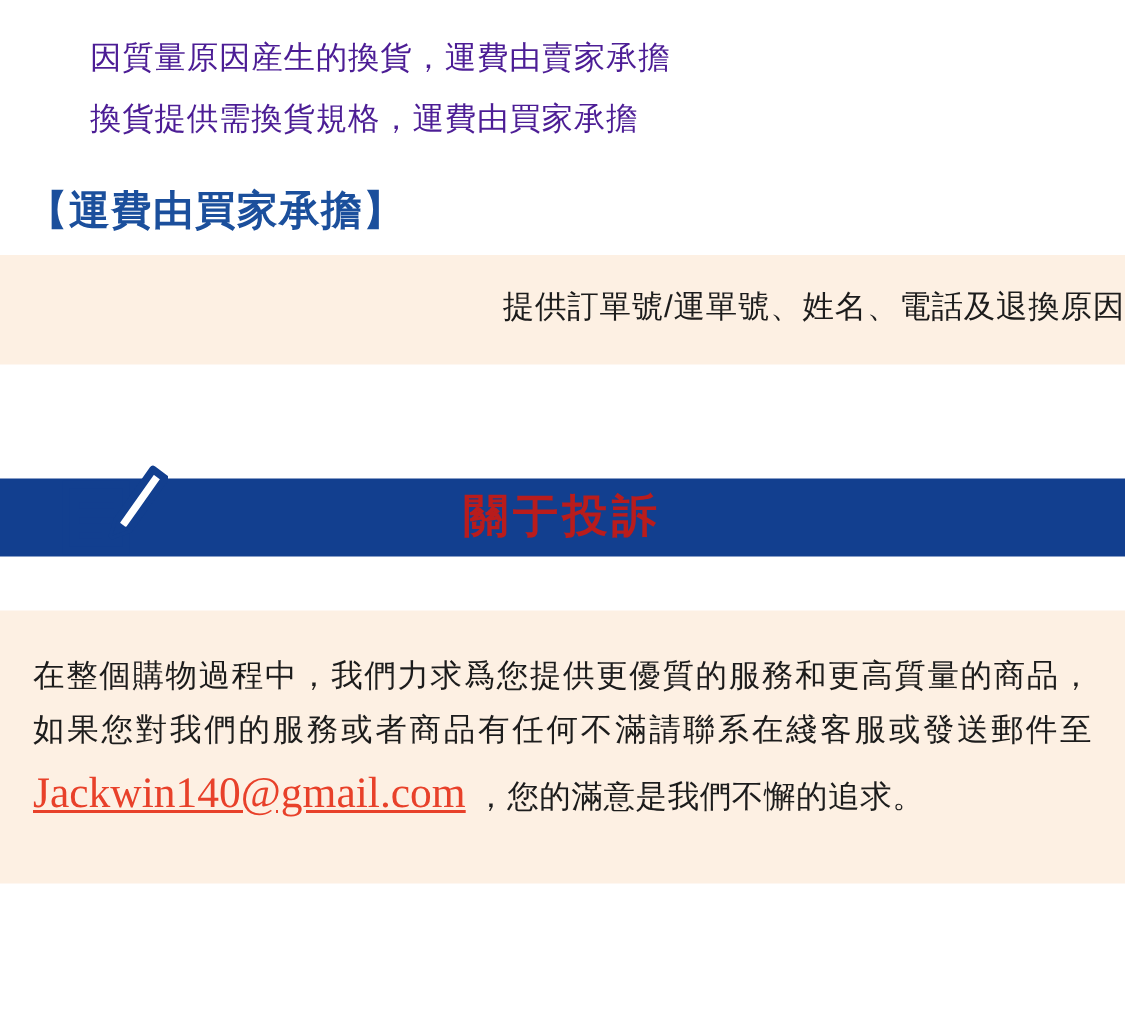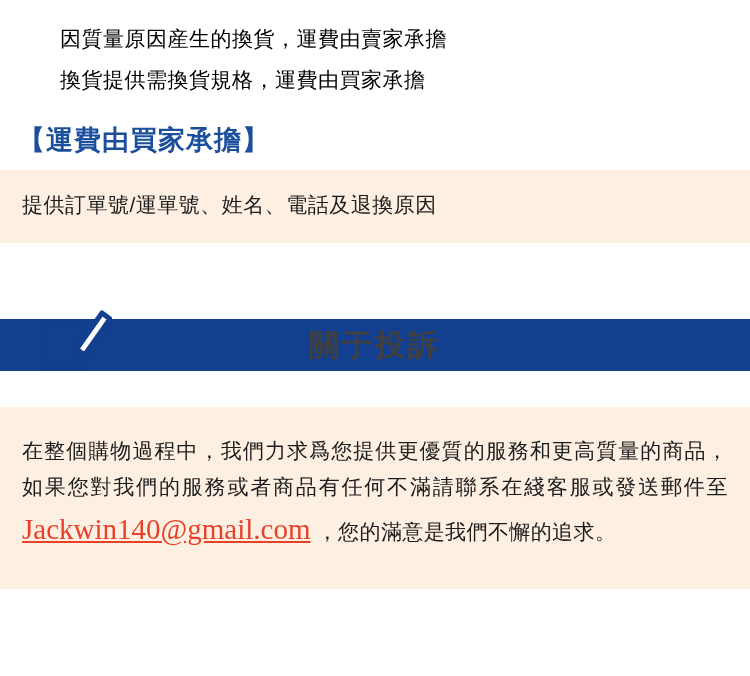--- a/index.html
+++ b/index.html
@@ -20,21 +20,21 @@
     height: 676px;
   }
 
   
   .policy-lines {
     padding: 18px 0 0 0;
   }
   .policy-line {
     font-size: 21px;
     line-height: 1.0;
-    color: #000000;
+    color: #4c1d95;
     text-align: left;
     padding: 10px 0 10px 60px;
     letter-spacing: 0.5px;
   }
 
   
   .bracket-heading {
     color: #1b4f9c;
     font-size: 27px;
     font-weight: bold;
@@ -47,20 +47,21 @@
     background: #fdf0e3;
     margin: 2px 0 0 0;
     padding: 16px 0 20px 0;
   }
   .note-line {
     font-size: 21px;
     line-height: 1.0;
     color: #1c1c1c;
     padding: 8px 0 8px 22px;
     letter-spacing: 0.5px;
+    text-align: right;
   }
 
   
   .banner-wrap {
     position: relative;
     margin-top: 52px;
     height: 84px;
   }
   .banner-bar {
     position: absolute;
@@ -71,21 +72,21 @@
     background: #123f8f;
   }
   .banner-title {
     position: absolute;
     left: 0;
     top: 24px;
     width: 750px;
     height: 52px;
     line-height: 52px;
     text-align: center;
-    color: #404040;
+    color: #b91c1c;
     font-size: 30px;
     font-weight: bold;
     letter-spacing: 3px;
   }
   .pencil-icon {
     position: absolute;
     left: 38px;
     top: 6px;
     width: 74px;
     height: 74px;

